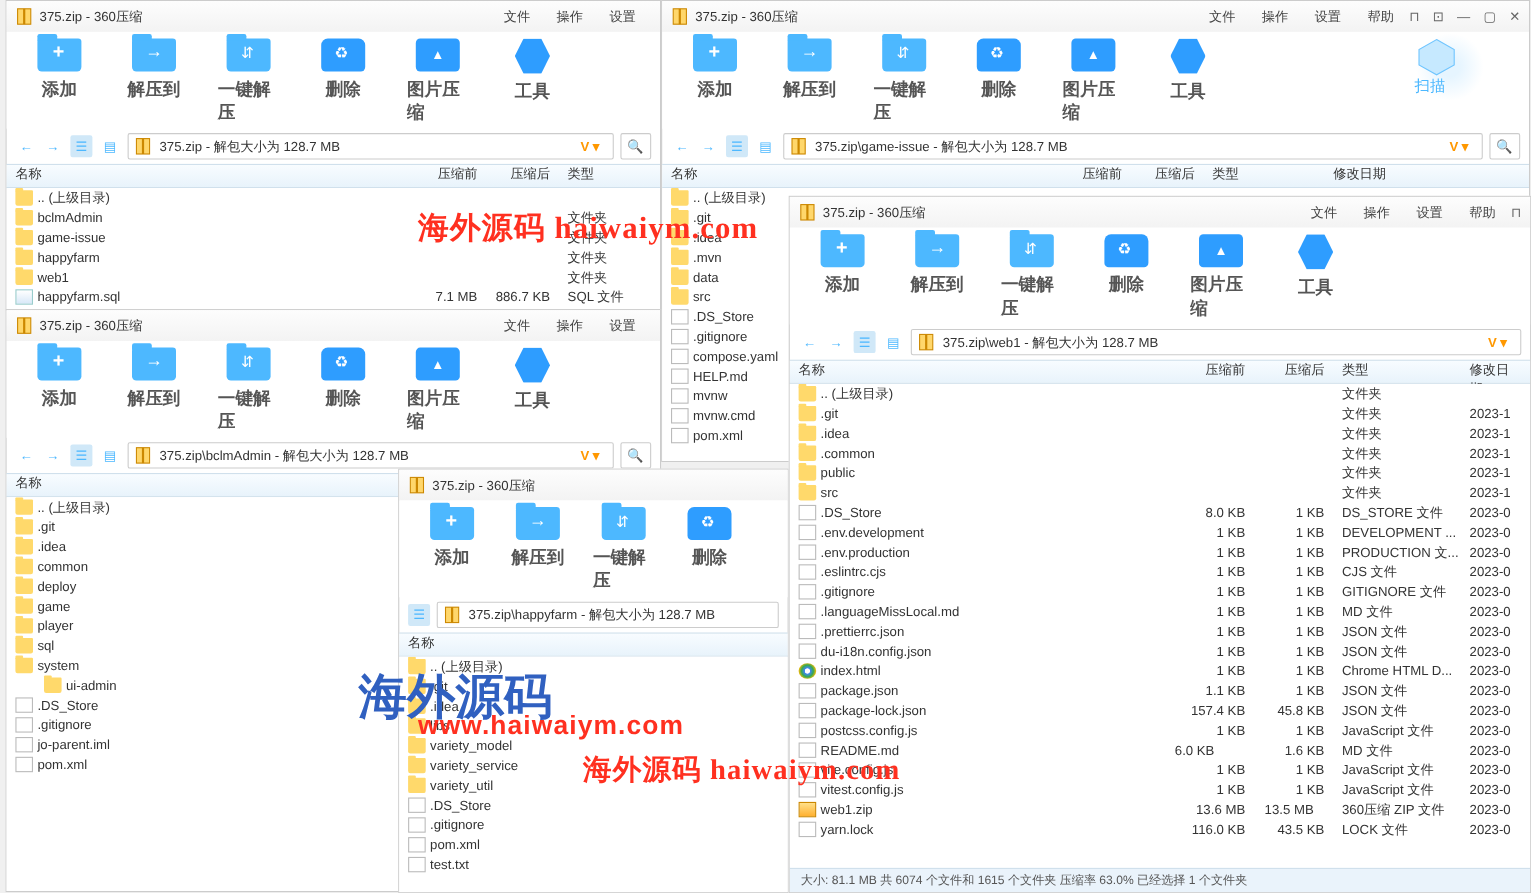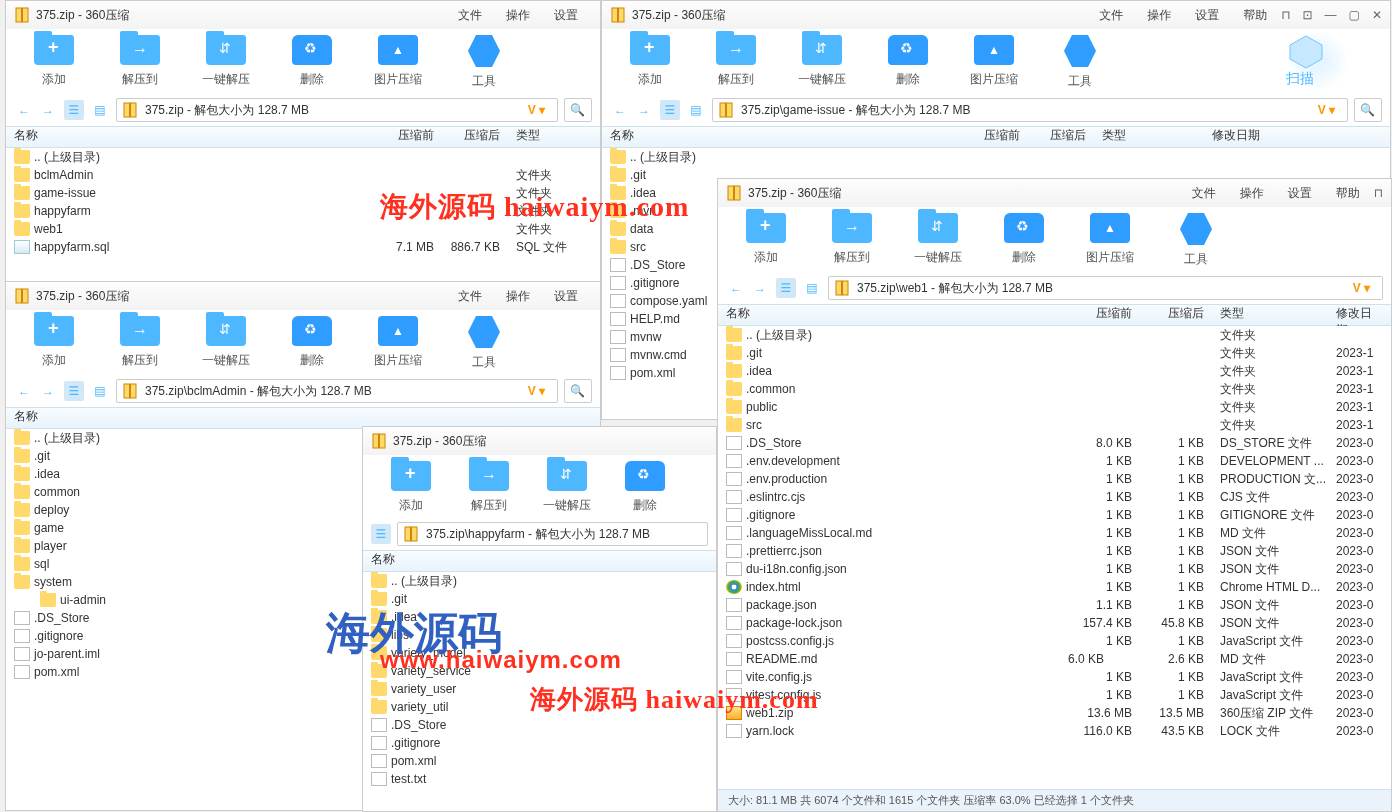--- a/index.html
+++ b/index.html
@@ -19,21 +19,21 @@
 .tbtn .ticon.folder { background: #4db8ff; border-radius: 3px 3px 4px 4px; }
 .tbtn .ticon.folder::before { content: ""; position: absolute; top: -4px; left: 0; width: 18px; height: 6px; background: #4db8ff; border-radius: 2px 2px 0 0; }
 .tbtn .ticon.plus::after { content: "+"; color: #fff; font-size: 18px; font-weight: bold; position: absolute; top: 2px; left: 14px; }
 .tbtn .ticon.arrow::after { content: "→"; color: #fff; font-size: 16px; position: absolute; top: 4px; left: 12px; }
 .tbtn .ticon.expand::after { content: "⇵"; color: #fff; font-size: 14px; position: absolute; top: 5px; left: 13px; }
 .tbtn .ticon.recycle { background: #2e9dff; border-radius: 6px 6px 4px 4px; }
 .tbtn .ticon.recycle::after { content: "♻"; color: #fff; font-size: 14px; position: absolute; top: 5px; left: 12px; }
 .tbtn .ticon.image { background: #2e9dff; }
 .tbtn .ticon.image::after { content: "▲"; color: #fff; font-size: 12px; position: absolute; top: 8px; left: 14px; }
 .tbtn .ticon.hex { background: #2e9dff; clip-path: polygon(25% 0,75% 0,100% 50%,75% 100%,25% 100%,0 50%); width: 32px; height: 32px; }
-.tbtn .tlabel { font-size: 12px; color: #555; }
+.tbtn .tlabel { font-size: 16px; color: #555; font-weight: bold; }
 .addrbar { display: flex; align-items: center; padding: 4px 8px; gap: 6px; }
 .nav-btns { display: flex; gap: 4px; }
 .nav-btn { width: 20px; height: 20px; display: flex; align-items: center; justify-content: center; color: #4db8ff; border: 1px solid transparent; cursor: pointer; }
 .view-btn { width: 20px; height: 20px; display: flex; align-items: center; justify-content: center; color: #4db8ff; cursor: pointer; }
 .view-btn.active { background: #d0e8f8; border-radius: 2px; }
 .addr-input { flex: 1; height: 24px; border: 1px solid #ccc; border-radius: 2px; display: flex; align-items: center; padding: 0 6px; background: #fff; }
 .addr-input .aicon { width: 16px; height: 16px; margin-right: 6px; }
 .addr-input .atext { flex: 1; font-size: 12px; color: #333; }
 .addr-input .vdrop { color: #ff9800; font-weight: bold; padding: 0 6px; cursor: pointer; }
 .search-btn { width: 28px; height: 24px; border: 1px solid #ccc; display: flex; align-items: center; justify-content: center; color: #4db8ff; cursor: pointer; border-radius: 2px; }
@@ -627,26 +627,20 @@
       </div>
       <div class="frow">
         <div class="fname" style="width: 340px;">
           <span class="ficon folder"></span>
           <span>variety_service</span>
         </div>
       </div>
       <div class="frow">
         <div class="fname" style="width: 340px;">
           <span class="ficon folder"></span>
-          <span>variety_user</span>
-        </div>
-      </div>
-      <div class="frow">
-        <div class="fname" style="width: 340px;">
-          <span class="ficon folder"></span>
           <span>variety_util</span>
         </div>
       </div>
       <div class="frow">
         <div class="fname" style="width: 340px;">
           <span class="ficon file"></span>
           <span>.DS_Store</span>
         </div>
       </div>
       <div class="frow">
@@ -921,21 +915,21 @@
         <div style="width: 72px; text-align: right; padding-right: 8px;">1 KB</div>
         <div style="width: 116px; padding-left: 8px;">JavaScript 文件</div>
         <div style="width: 56px; padding-left: 8px;">2023-0</div>
       </div>
       <div class="frow">
         <div class="fname" style="width: 350px;">
           <span class="ficon file"></span>
           <span>README.md</span>
         </div>
         <div style="width: 72px; text-align: left; padding-right: 8px;">6.0 KB</div>
-        <div style="width: 72px; text-align: right; padding-right: 8px;">2.6 KB</div>
+        <div style="width: 72px; text-align: right; padding-right: 8px;">1.6 KB</div>
         <div style="width: 116px; padding-left: 8px;">MD 文件</div>
         <div style="width: 56px; padding-left: 8px;">2023-0</div>
       </div>
       <div class="frow">
         <div class="fname" style="width: 350px;">
           <span class="ficon file"></span>
           <span>vite.config.js</span>
         </div>
         <div style="width: 72px; text-align: right; padding-right: 8px;">1 KB</div>
         <div style="width: 72px; text-align: right; padding-right: 8px;">1 KB</div>
@@ -951,21 +945,21 @@
         <div style="width: 72px; text-align: right; padding-right: 8px;">1 KB</div>
         <div style="width: 116px; padding-left: 8px;">JavaScript 文件</div>
         <div style="width: 56px; padding-left: 8px;">2023-0</div>
       </div>
       <div class="frow">
         <div class="fname" style="width: 350px;">
           <span class="ficon zip"></span>
           <span>web1.zip</span>
         </div>
         <div style="width: 72px; text-align: right; padding-right: 8px;">13.6 MB</div>
-        <div style="width: 72px; text-align: right; padding-right: 8px;">13.5 MB</div>
+        <div style="width: 72px; text-align: center; padding-right: 8px;">13.5 MB</div>
         <div style="width: 116px; padding-left: 8px;">360压缩 ZIP 文件</div>
         <div style="width: 56px; padding-left: 8px;">2023-0</div>
       </div>
       <div class="frow">
         <div class="fname" style="width: 350px;">
           <span class="ficon file"></span>
           <span>yarn.lock</span>
         </div>
         <div style="width: 72px; text-align: right; padding-right: 8px;">116.0 KB</div>
         <div style="width: 72px; text-align: right; padding-right: 8px;">43.5 KB</div>

